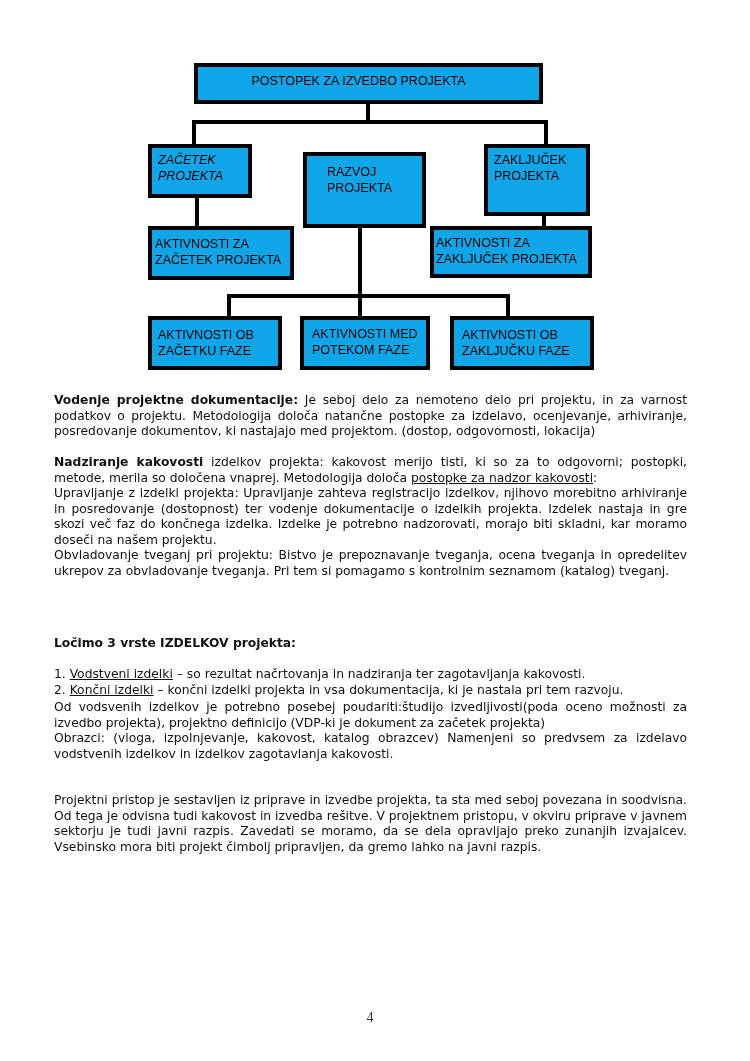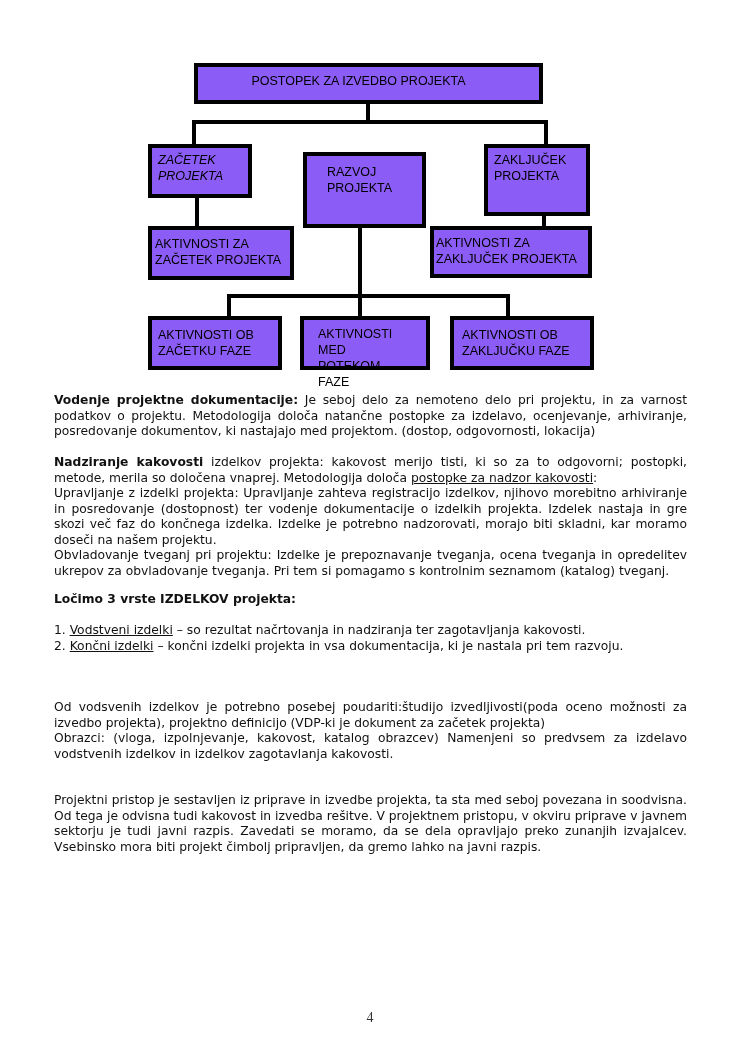--- a/index.html
+++ b/index.html
@@ -1,19 +1,19 @@
 <!DOCTYPE html>
 <html><head>
 <meta charset="utf-8">
 <style>
   html, body { margin:0; padding:0; background:#ffffff; }
   body { width:750px; height:1061px; position:relative; overflow:hidden; font-family:"DejaVu Sans", sans-serif; color:#111; }
   .page { position:absolute; left:0; top:0; width:750px; height:1061px; }
   .diagram { position:absolute; left:0; top:0; width:750px; height:380px; }
-  .box { position:absolute; border:4px solid #000; background:#8b5cf6; box-sizing:border-box; font-family:"Liberation Sans", sans-serif; font-size:12.5px; line-height:16px; color:#000; padding:4px 6px; }
+  .box { position:absolute; border:4px solid #000; background:#0ea5e9; box-sizing:border-box; font-family:"Liberation Sans", sans-serif; font-size:12.5px; line-height:16px; color:#000; padding:4px 6px; }
   .box span { display:block; white-space:pre-line; }
   .line { position:absolute; background:#000; }
   .text { position:absolute; left:54px; width:633px; font-size:12.3px; line-height:15.5px; text-align:justify; }
   .p { margin:0; }
   .b { font-weight:bold; }
   .u { text-decoration:underline; }
   .heading { color:#e36c0a; font-weight:bold; font-size:12.5px; }
   .pagenum { position:absolute; top:1010px; left:0; width:740px; text-align:center; font-family:"Liberation Serif", serif; font-size:14px; color:#333; }
 </style>
 </head>
@@ -57,41 +57,41 @@
     </div>
     <div class="box" style="left:430px;top:226px;width:162px;height:52px;padding:5px 2px;">
       <span>AKTIVNOSTI ZA
 ZAKLJUČEK PROJEKTA</span>
     </div>
 
     <div class="box" style="left:148px;top:316px;width:134px;height:54px;padding:7px 6px;">
       <span>AKTIVNOSTI OB
 ZAČETKU FAZE</span>
     </div>
-    <div class="box" style="left:300px;top:316px;width:130px;height:54px;padding:6px 14px;">
+    <div class="box" style="left:300px;top:316px;width:130px;height:54px;padding:6px 8px;">
       <span>AKTIVNOSTI MED
 POTEKOM FAZE</span>
     </div>
     <div class="box" style="left:450px;top:316px;width:144px;height:54px;padding:7px 8px;">
       <span>AKTIVNOSTI OB
 ZAKLJUČKU FAZE</span>
     </div>
   </div>
 
   <div class="text" style="top:393px;">
     <p class="p"><span class="b">Vodenje projektne dokumentacije:</span><span> Je seboj delo za nemoteno delo pri projektu, in za varnost podatkov o projektu. Metodologija določa natančne postopke za izdelavo, ocenjevanje, arhiviranje, posredovanje dokumentov, ki nastajajo med projektom. (dostop, odgovornosti, lokacija)</span></p>
   </div>
 
   <div class="text" style="top:455px;">
     <p class="p"><span class="b">Nadziranje kakovosti</span><span> izdelkov projekta: kakovost merijo tisti, ki so za to odgovorni; postopki, metode, merila so določena vnaprej. Metodologija določa </span><span class="u">postopke za nadzor kakovosti</span><span>:</span></p>
     <p class="p">Upravljanje z izdelki projekta: Upravljanje zahteva registracijo izdelkov, njihovo morebitno arhiviranje in posredovanje (dostopnost) ter vodenje dokumentacije o izdelkih projekta. Izdelek nastaja in gre skozi več faz do končnega izdelka. Izdelke je potrebno nadzorovati, morajo biti skladni, kar moramo doseči na našem projektu.</p>
-    <p class="p">Obvladovanje tveganj pri projektu: Izdelke je prepoznavanje tveganja, ocena tveganja in opredelitev ukrepov za obvladovanje tveganja. Pri tem si pomagamo s kontrolnim seznamom (katalog) tveganj.</p>
+    <p class="p">Obvladovanje tveganj pri projektu: Bistvo je prepoznavanje tveganja, ocena tveganja in opredelitev ukrepov za obvladovanje tveganja. Pri tem si pomagamo s kontrolnim seznamom (katalog) tveganj.</p>
   </div>
 
-  <div class="text" style="top:592px;">
+  <div class="text" style="top:636px;">
     <p class="p b">Ločimo 3 vrste IZDELKOV projekta:</p>
     <div style="height:15.5px;"></div>
     <div>
       <div><span>1. </span><span class="u">Vodstveni izdelki</span><span> – so rezultat načrtovanja in nadziranja ter zagotavljanja kakovosti.</span></div>
       <div><span>2. </span><span class="u">Končni izdelki</span><span> – končni izdelki projekta in vsa dokumentacija, ki je nastala pri tem razvoju.</span></div>
     </div>
   </div>
 
   <div class="text" style="top:700px;">
     <p class="p">Od vodsvenih izdelkov je potrebno posebej poudariti:študijo izvedljivosti(poda oceno možnosti za izvedbo projekta), projektno definicijo (VDP-ki je dokument za začetek projekta)</p>

